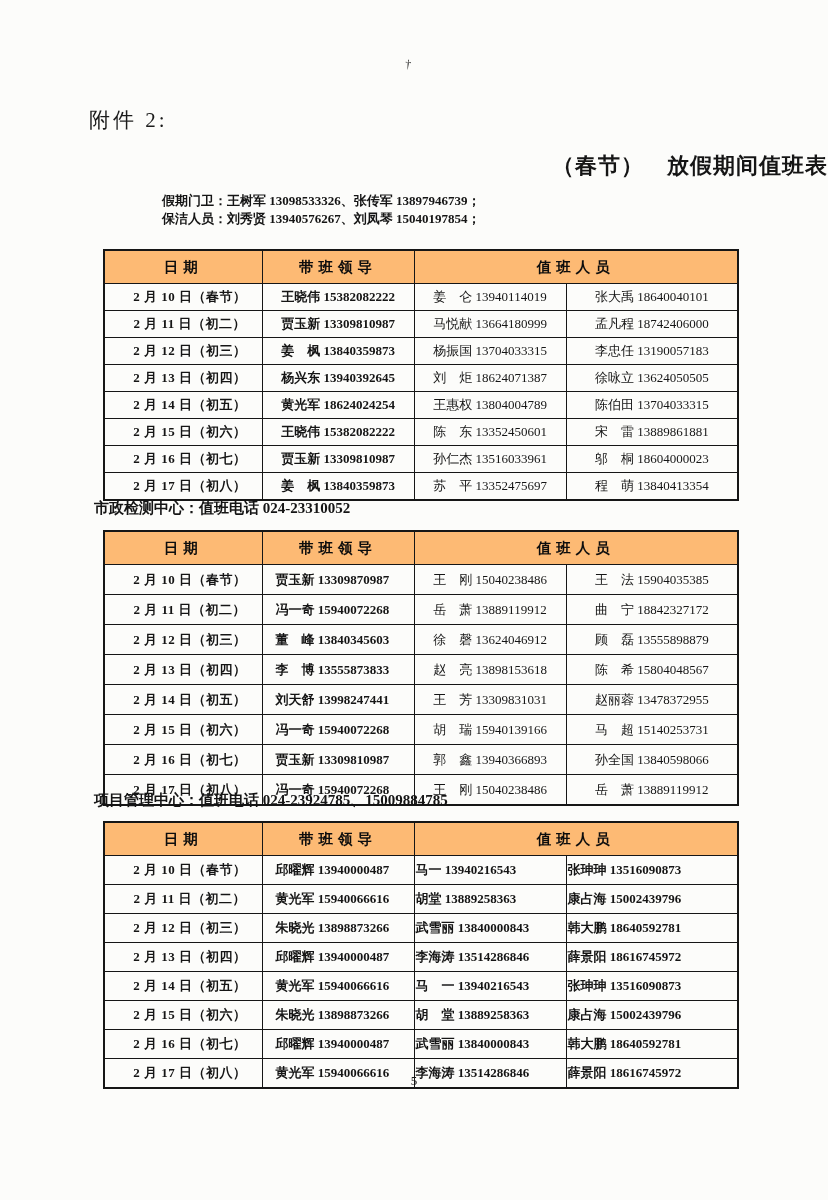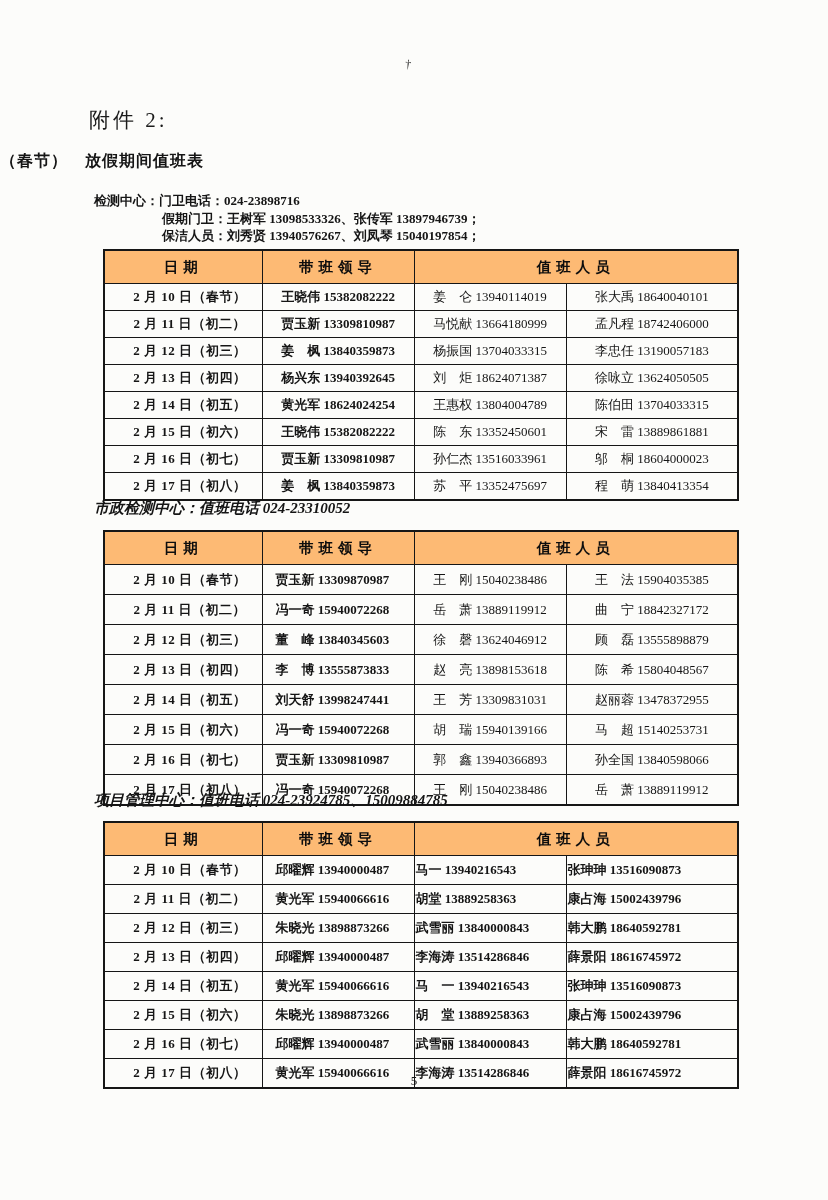--- a/index.html
+++ b/index.html
@@ -3,24 +3,24 @@
 <meta charset="utf-8">
 <style>
   html,body { margin:0; padding:0; background:#e9e9e7; }
   .page {
     position:relative; width:828px; height:1200px; margin:0 auto;
     background:#fcfcfa; overflow:hidden;
     font-family:"Liberation Serif","DejaVu Serif",serif; color:#151515;
   }
   .topmark { position:absolute; left:405px; top:57px; font-size:12px; color:#222; transform:rotate(6deg); }
   .attach { position:absolute; left:89px; top:106px; font-size:21px; letter-spacing:3px; color:#1b1b1b; }
-  .title { position:absolute; left:0; right:0; top:151px; text-align:left; font-size:16px; font-weight:bold; letter-spacing:1px; }
+  .title { position:absolute; left:0; right:0; top:151px; text-align:right; font-size:22px; font-weight:bold; letter-spacing:1px; }
   .contact { position:absolute; left:94px; top:192px; font-size:13px; font-weight:bold; line-height:17.5px; white-space:nowrap; }
   .contact .indent { margin-left:68px; }
-  .sec-h { position:absolute; left:94px; font-size:15px; font-weight:bold; white-space:nowrap;font-style:italic; }
+  .sec-h { position:absolute; left:94px; font-size:15px; font-weight:bold; white-space:nowrap; }
   .sec-h.h2 { top:499px; }
   .sec-h.h3 { top:791px; }
 
   table.duty { position:absolute; left:103px; width:634px; border-collapse:collapse; table-layout:fixed; border:2px solid #161616; }
   table.t1 { top:249px; }
   table.t2 { top:530px; }
   table.t3 { top:821px; }
   .duty col.w1 { width:158px; } .duty col.w2 { width:152px; }
   .duty col.w3 { width:152px; } .duty col.w4 { width:172px; }
   .duty th {
@@ -40,21 +40,20 @@
 
 <div class="page">
 
   <span class="topmark">†</span>
 
   <div class="attach">附件 2:</div>
 
   <div class="title">（春节）　放假期间值班表</div>
 
   <div class="contact">
-    <div><span>检测中心：</span><span>门卫电话：024-23898716</span></div>
     <div class="indent">假期门卫：王树军 13098533326、张传军 13897946739；</div>
     <div class="indent">保洁人员：刘秀贤 13940576267、刘凤琴 15040197854；</div>
   </div>
 
   <table class="duty t1">
     <colgroup>
         <col class="w1">
         <col class="w2">
         <col class="w3">
         <col class="w4">

